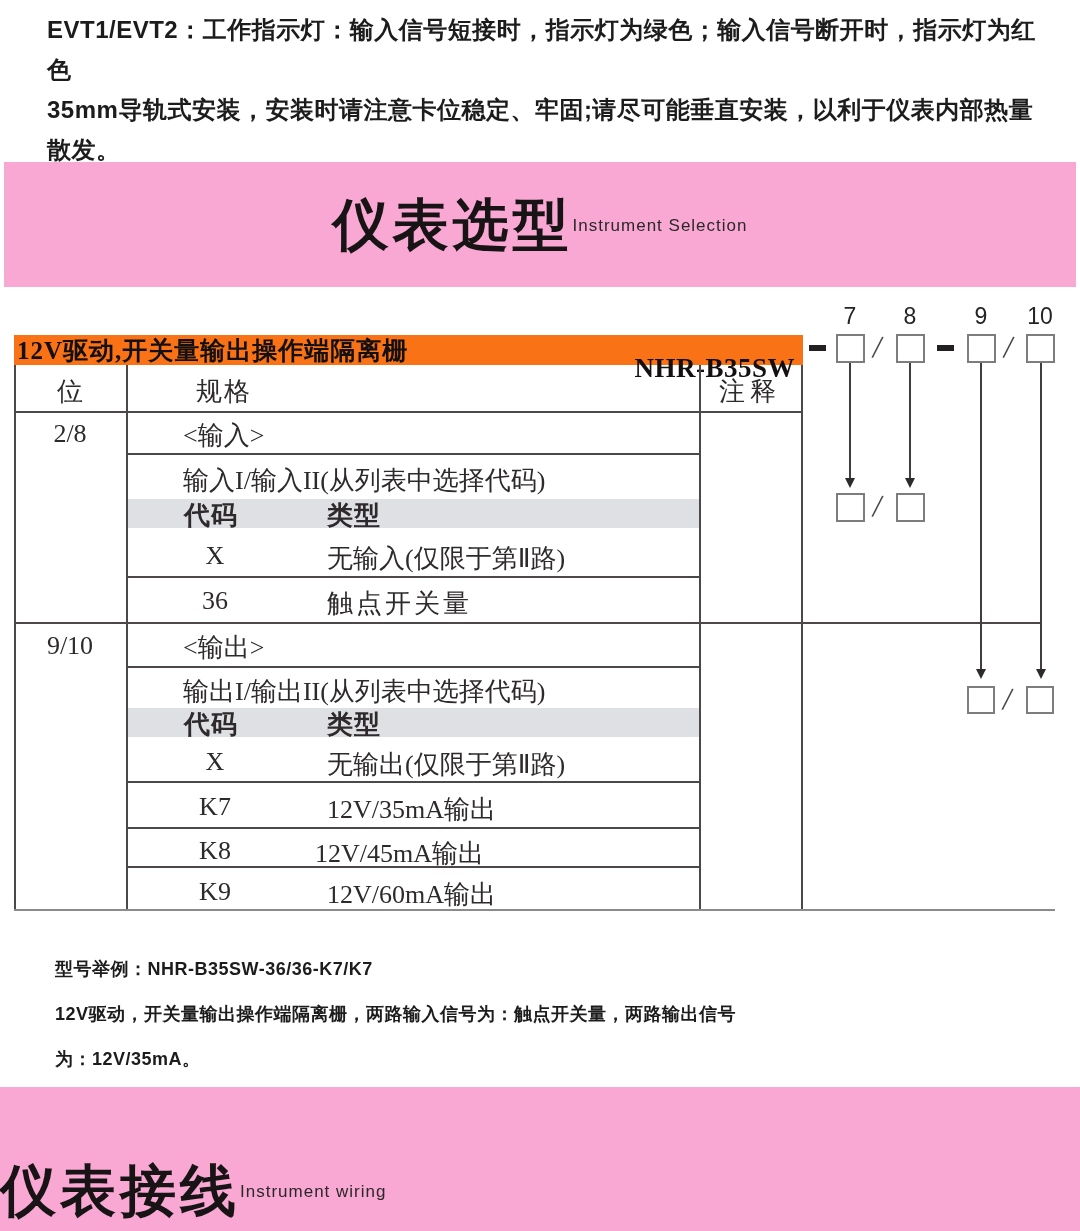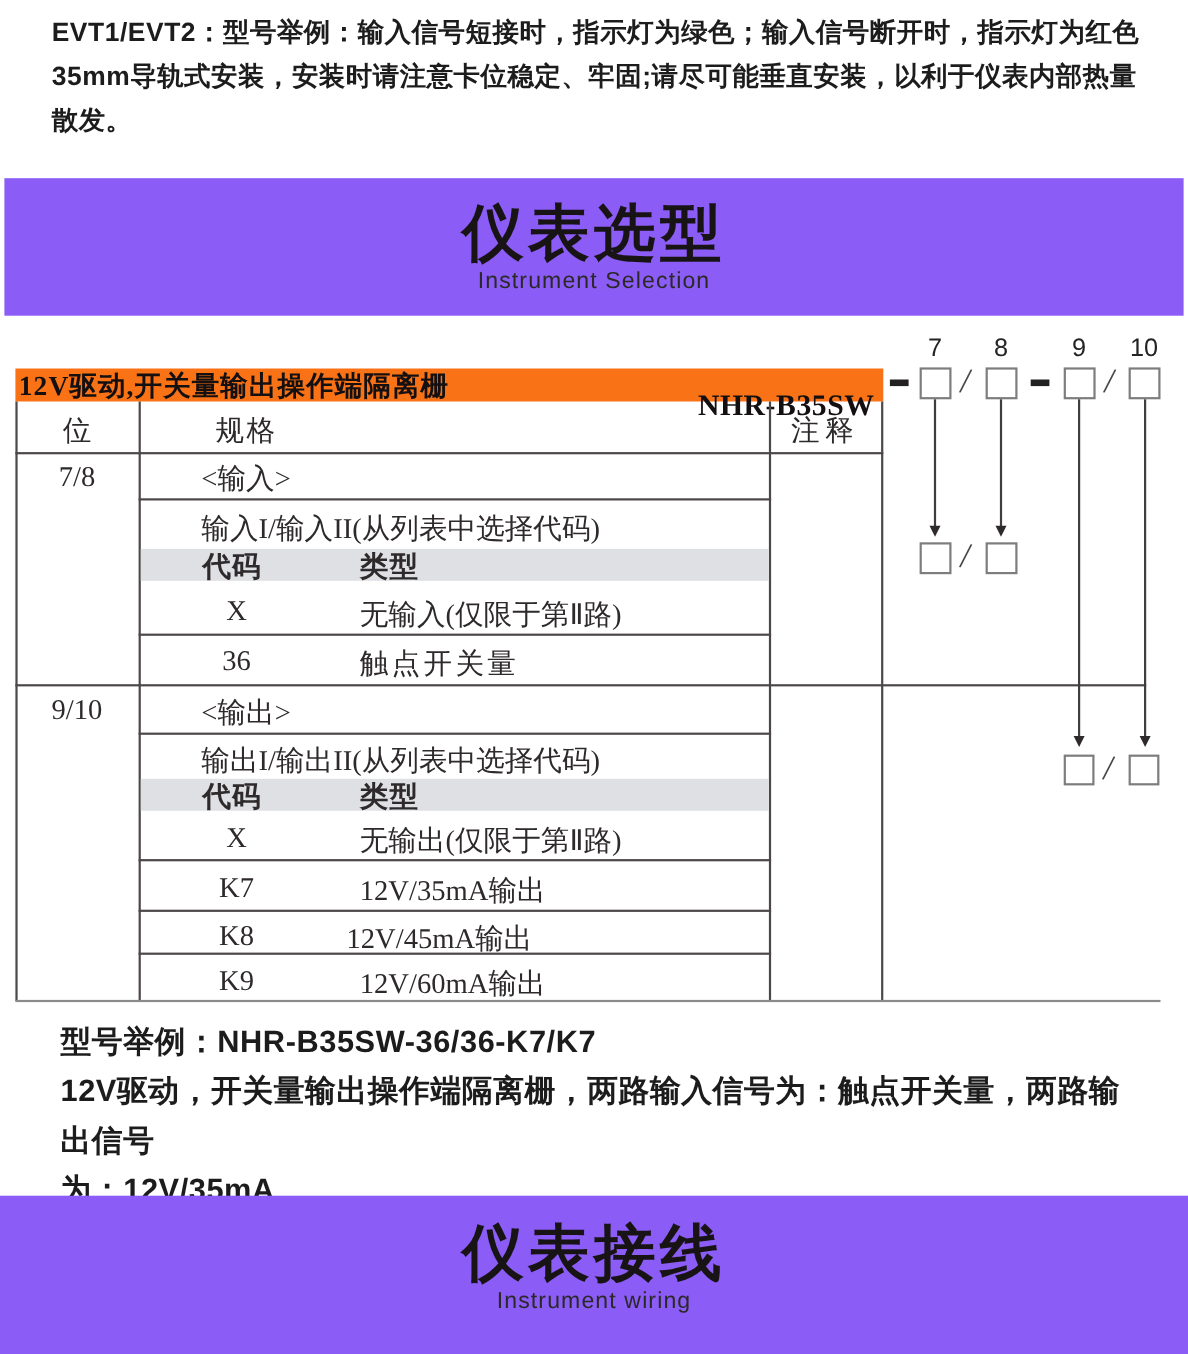--- a/index.html
+++ b/index.html
@@ -7,23 +7,23 @@
     width:1080px;height:1231px;position:relative;background:#ffffff;
     font-family:"Liberation Sans",sans-serif;color:#232021;overflow:hidden;
   }
   .abs{position:absolute;}
 
   
   .intro{left:47px;top:10px;width:1000px;font-size:24px;font-weight:600;
          line-height:40px;letter-spacing:0.5px;color:#1c1c1c;}
 
   
-  .banner{background:#8b5cf6;display:flex;flex-direction:column;align-items:center;justify-content:center;}
+  .banner{background:#f9a8d4;display:flex;flex-direction:row;align-items:center;justify-content:center;}
   .banner-cn{font-size:56px;font-weight:700;letter-spacing:4px;color:#181415;line-height:60px;}
-  .banner-en{font-size:21px;font-weight:400;letter-spacing:1px;color:#2b2828;margin-top:2px;}
+  .banner-en{font-size:17px;font-weight:400;letter-spacing:1px;color:#2b2828;margin-top:2px;}
 
   
   .bar{left:14px;top:335px;width:789px;height:30px;background:#f97316;
        display:flex;align-items:center;justify-content:space-between;}
   .bar-title{font-family:"Liberation Serif",serif;font-size:25px;font-weight:700;color:#141011;
              padding-left:3px;letter-spacing:1px;white-space:nowrap;}
   .bar-model{font-family:"Liberation Serif",serif;font-size:27px;font-weight:700;color:#141011;
              padding-right:8px;letter-spacing:0.5px;white-space:nowrap;margin-top:36px;}
 
   .vline{width:2px;background:#4c4748;}
@@ -37,28 +37,28 @@
   
   .digit{font-size:23px;color:#262324;width:44px;text-align:center;}
   .sq{width:29px;height:29px;box-sizing:border-box;border:2px solid #7e7c7d;background:#fff;}
   .dash{width:17px;height:6px;background:#232021;}
   .slash{font-family:"Liberation Serif",serif;font-size:33px;color:#4a4647;transform:rotate(8deg);}
   .aline{width:2px;background:#413d3e;}
   .ahead{width:0;height:0;border-left:5px solid transparent;border-right:5px solid transparent;
          border-top:10px solid #2e2a2b;}
 
   
-  .example{left:55px;top:924px;width:980px;font-size:28px;font-weight:600;
+  .example{left:55px;top:947px;width:980px;font-size:18px;font-weight:600;
            line-height:45px;letter-spacing:0.5px;color:#1c1c1c;}
 </style>
 </head>
 <body>
 
 <div class="abs intro">
-  <div>EVT1/EVT2：型号举例：输入信号短接时，指示灯为绿色；输入信号断开时，指示灯为红色</div>
+  <div>EVT1/EVT2：工作指示灯：输入信号短接时，指示灯为绿色；输入信号断开时，指示灯为红色</div>
   <div>35mm导轨式安装，安装时请注意卡位稳定、牢固;请尽可能垂直安装，以利于仪表内部热量散发。</div>
 </div>
 
 <div class="abs banner" style="left:4px;top:162px;width:1072px;height:125px;">
   <div class="banner-cn">仪表选型</div>
   <div class="banner-en">Instrument Selection</div>
 </div>
 
 <div class="abs bar">
   <span class="bar-title">12V驱动,开关量输出操作端隔离栅</span>
@@ -80,21 +80,21 @@
 <div class="abs hline" style="left:126px;top:866px;width:575px;"></div>
 <div class="abs hline" style="left:14px;top:909px;width:1041px;background:#8b8b8b;"></div>
 
 <div class="abs band" style="left:128px;top:499px;width:571px;"></div>
 <div class="abs band" style="left:128px;top:708px;width:571px;"></div>
 
 <div class="abs cell center" style="left:14px;top:374px;width:112px;">位</div>
 <div class="abs cell" style="left:196px;top:374px;letter-spacing:2px;">规格</div>
 <div class="abs cell center" style="left:699px;top:374px;width:102px;letter-spacing:5px;">注释</div>
 
-<div class="abs cell center" style="left:14px;top:419px;width:112px;">7/8</div>
+<div class="abs cell center" style="left:14px;top:419px;width:112px;">2/8</div>
 <div class="abs cell" style="left:183px;top:418px;">&lt;输入&gt;</div>
 <div class="abs cell" style="left:183px;top:463px;">输入I/输入II(从列表中选择代码)</div>
 <div class="abs cell cell-b" style="left:184px;top:498px;letter-spacing:1px;">代码</div>
 <div class="abs cell cell-b" style="left:327px;top:498px;letter-spacing:1px;">类型</div>
 <div class="abs cell center" style="left:180px;top:541px;width:70px;">X</div>
 <div class="abs cell" style="left:327px;top:541px;">无输入(仅限于第Ⅱ路)</div>
 <div class="abs cell center" style="left:180px;top:586px;width:70px;">36</div>
 <div class="abs cell" style="left:327px;top:586px;letter-spacing:3px;">触点开关量</div>
 
 <div class="abs cell center" style="left:14px;top:631px;width:112px;">9/10</div>

